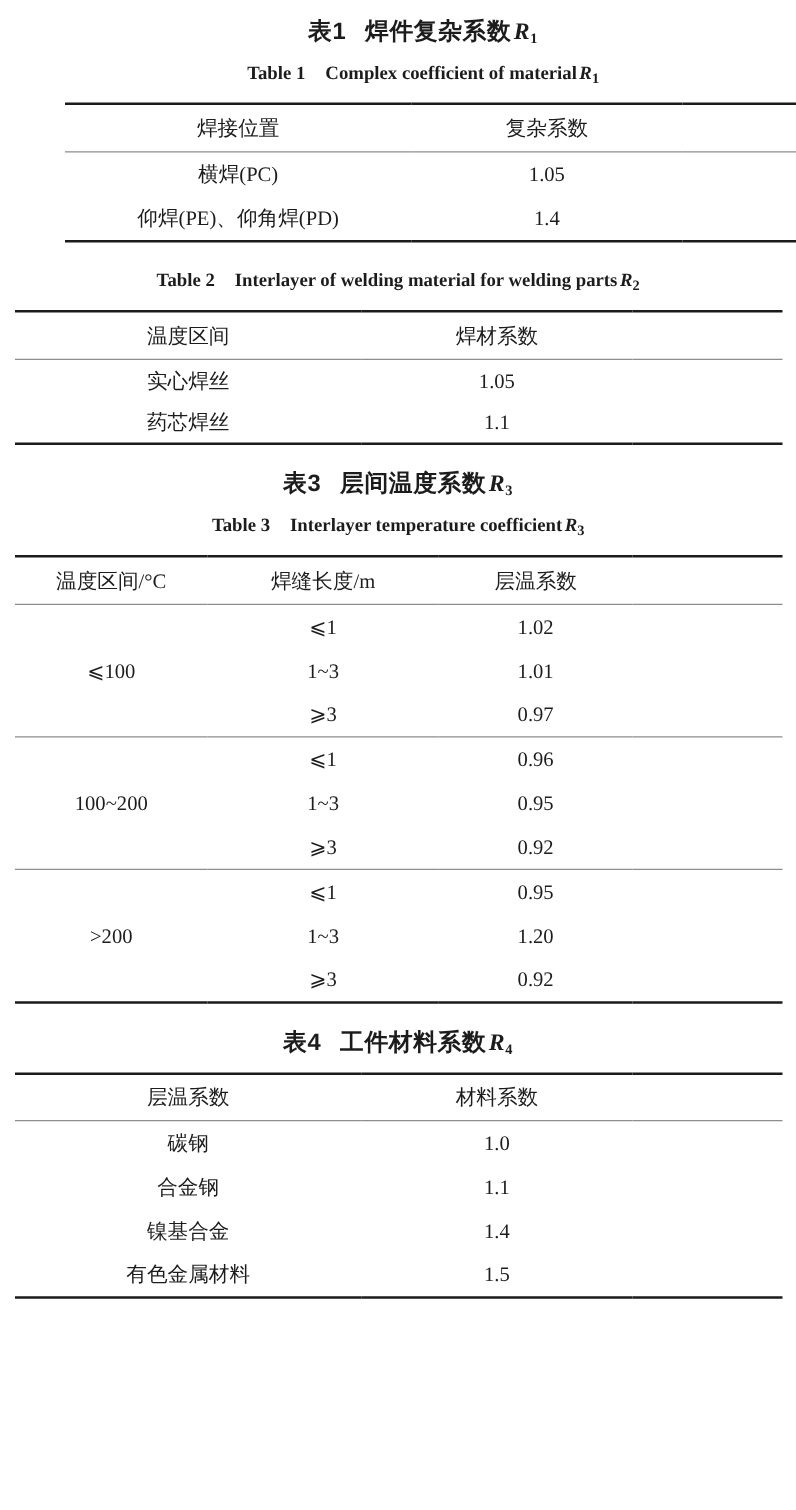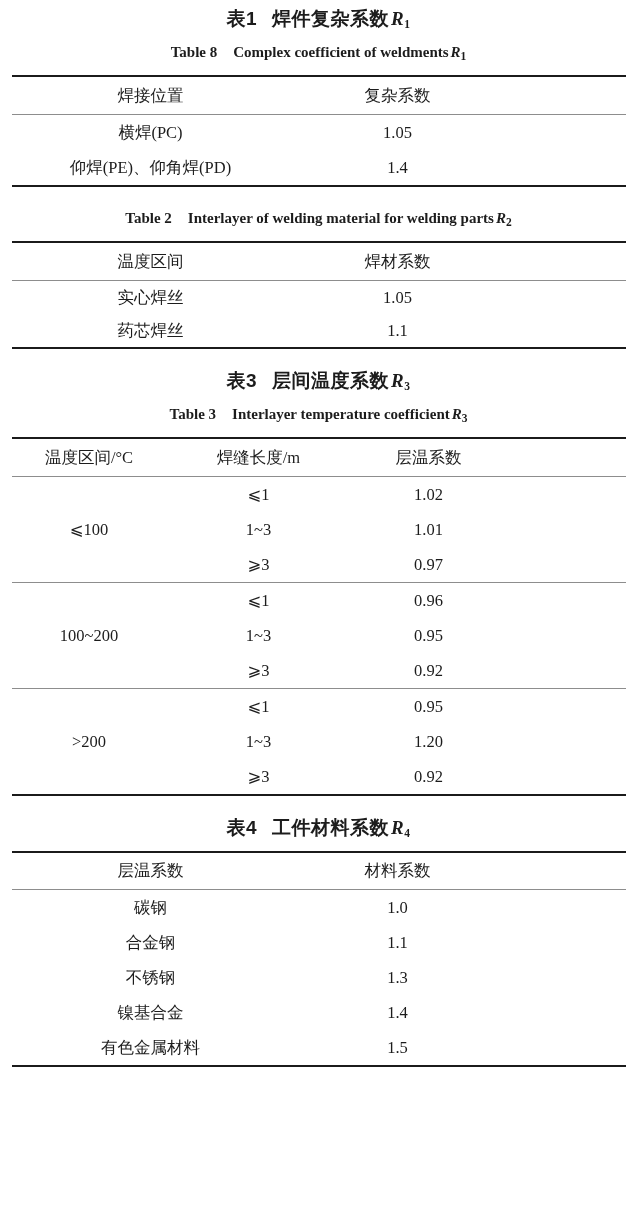--- a/index.html
+++ b/index.html
@@ -4,21 +4,21 @@
 <style>
   html, body { margin: 0; padding: 0; background: #ffffff; }
   body {
     width: 637px;
     font-family: "Liberation Serif", "DejaVu Serif", serif;
     color: #1c1c1c;
   }
   .page { padding: 8px 0 4px 0; }
 
   .tbl-block { margin-top: 21px; }
-  .tbl-block:first-child { margin-top: 0; }
+  .tbl-block:first-child { margin-top: 7px; padding-left: 40px; }
 
   .cn-title {
     margin: 0 0 12px 0;
     text-align: center;
     font-family: "Liberation Sans", "DejaVu Sans", sans-serif;
     font-weight: 700;
     font-size: 19px;
     line-height: 22px;
     letter-spacing: 0.5px;
   }
@@ -82,21 +82,21 @@
   .cols3 .c3 { width: 155px; }
   .cols3 .csp { width: 120px; }
 </style>
 </head>
 <body>
 
 <div class="page">
 
   <section class="tbl-block">
     <h3 class="cn-title"><span class="cap-label">表1</span><span>焊件复杂系数</span><span class="sym"><span>R</span><sub class="sym-sub">1</sub></span></h3>
-    <h4 class="en-title"><span class="cap-label">Table 8</span><span>Complex coefficient of weldments</span><span class="sym"><span>R</span><sub class="sym-sub">1</sub></span></h4>
+    <h4 class="en-title"><span class="cap-label">Table 1</span><span>Complex coefficient of material</span><span class="sym"><span>R</span><sub class="sym-sub">1</sub></span></h4>
     <table class="data-table cols2 t1">
       <colgroup>
           <col class="c1">
           <col class="c2">
           <col class="csp">
         </colgroup>
       <thead>
         <tr>
           <th>焊接位置</th>
           <th>复杂系数</th>
@@ -237,25 +237,20 @@
           <td>碳钢</td>
           <td>1.0</td>
           <td></td>
         </tr>
         <tr>
           <td>合金钢</td>
           <td>1.1</td>
           <td></td>
         </tr>
         <tr>
-          <td>不锈钢</td>
-          <td>1.3</td>
-          <td></td>
-        </tr>
-        <tr>
           <td>镍基合金</td>
           <td>1.4</td>
           <td></td>
         </tr>
         <tr>
           <td>有色金属材料</td>
           <td>1.5</td>
           <td></td>
         </tr>
       </tbody>

